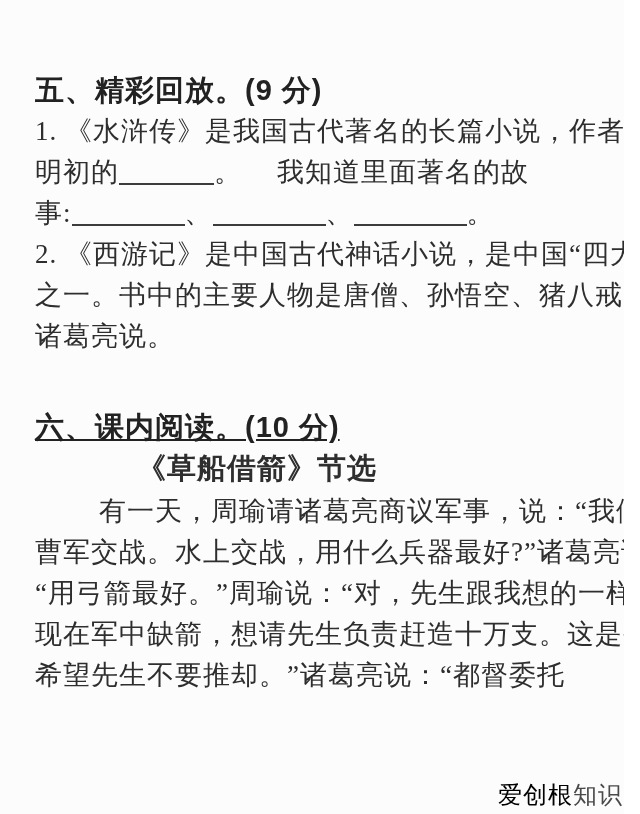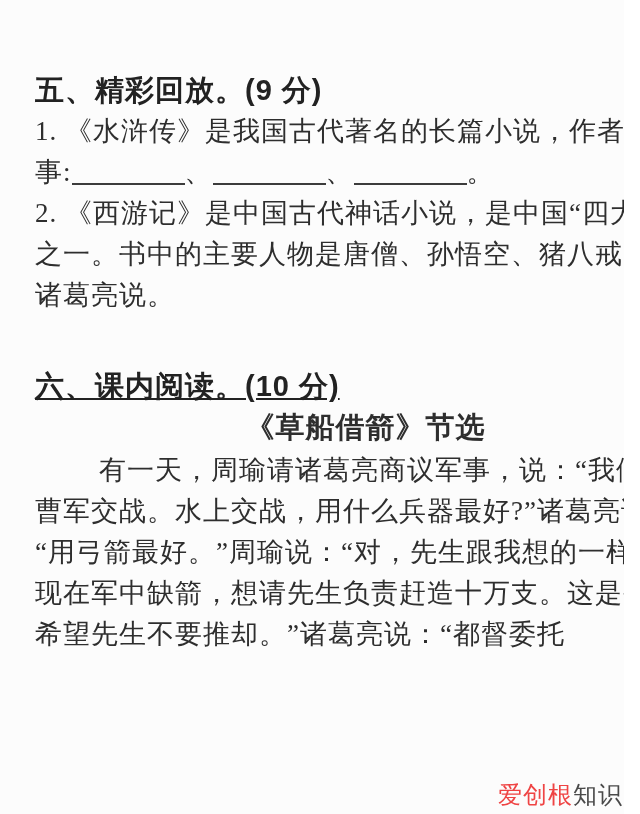--- a/index.html
+++ b/index.html
@@ -40,21 +40,21 @@
   .w108{width:108px;}
   .w148{width:148px;}
   .w183{width:183px;}
   .gap35{display:inline-block;width:35px;}
   .passage-title{
     margin:0 0 2px 0;
     font-size:29px;
     line-height:41px;
     font-weight:bold;
     letter-spacing:1px;
-    text-align:center;
+    text-align:left;
     padding-left:102px;
     font-family:"Liberation Sans","DejaVu Sans",sans-serif;
     white-space:nowrap;
   }
   .indent{padding-left:64px;}
   .watermark{
     position:absolute;
     left:498px;top:781px;
     font-size:24px;
     line-height:28px;
@@ -67,20 +67,21 @@
 </head>
 <body>
 
 <div class="page">
   <div class="content">
 
     <h2 class="sec-heading">五、精彩回放。(9 分)</h2>
 
     <div class="line">1. 《水浒传》是我国古代著名的长篇小说，作者是元末</div>
 
+    <div class="line"><span>明初的</span><span class="blank w95"></span><span>。</span><span class="gap35"></span><span>我知道里面著名的故</span></div>
 
     <div class="line"><span>事:</span><span class="blank w113"></span><span>、</span><span class="blank w113"></span><span>、</span><span class="blank w113"></span><span>。</span></div>
 
     <div class="line">2. 《西游记》是中国古代神话小说，是中国“四大名著”</div>
     <div class="line">之一。书中的主要人物是唐僧、孙悟空、猪八戒、沙僧，</div>
 
 
 
 
     <div class="line">诸葛亮说。</div>
@@ -92,14 +93,14 @@
     <div>
       <div class="line indent">有一天，周瑜请诸葛亮商议军事，说：“我们就要跟</div>
       <div class="line">曹军交战。水上交战，用什么兵器最好?”诸葛亮说：</div>
       <div class="line">“用弓箭最好。”周瑜说：“对，先生跟我想的一样。</div>
       <div class="line">现在军中缺箭，想请先生负责赶造十万支。这是公事，</div>
       <div class="line">希望先生不要推却。”诸葛亮说：“都督委托</div>
     </div>
 
   </div>
 
-  <div class="watermark"><span style="color:#ef4444;">爱创根</span><span style="color:#4a4a4a;">知识网</span></div>
+  <div class="watermark"><span style="color:#000000;">爱创根</span><span style="color:#4a4a4a;">知识网</span></div>
 </div>
 
 </body></html>

